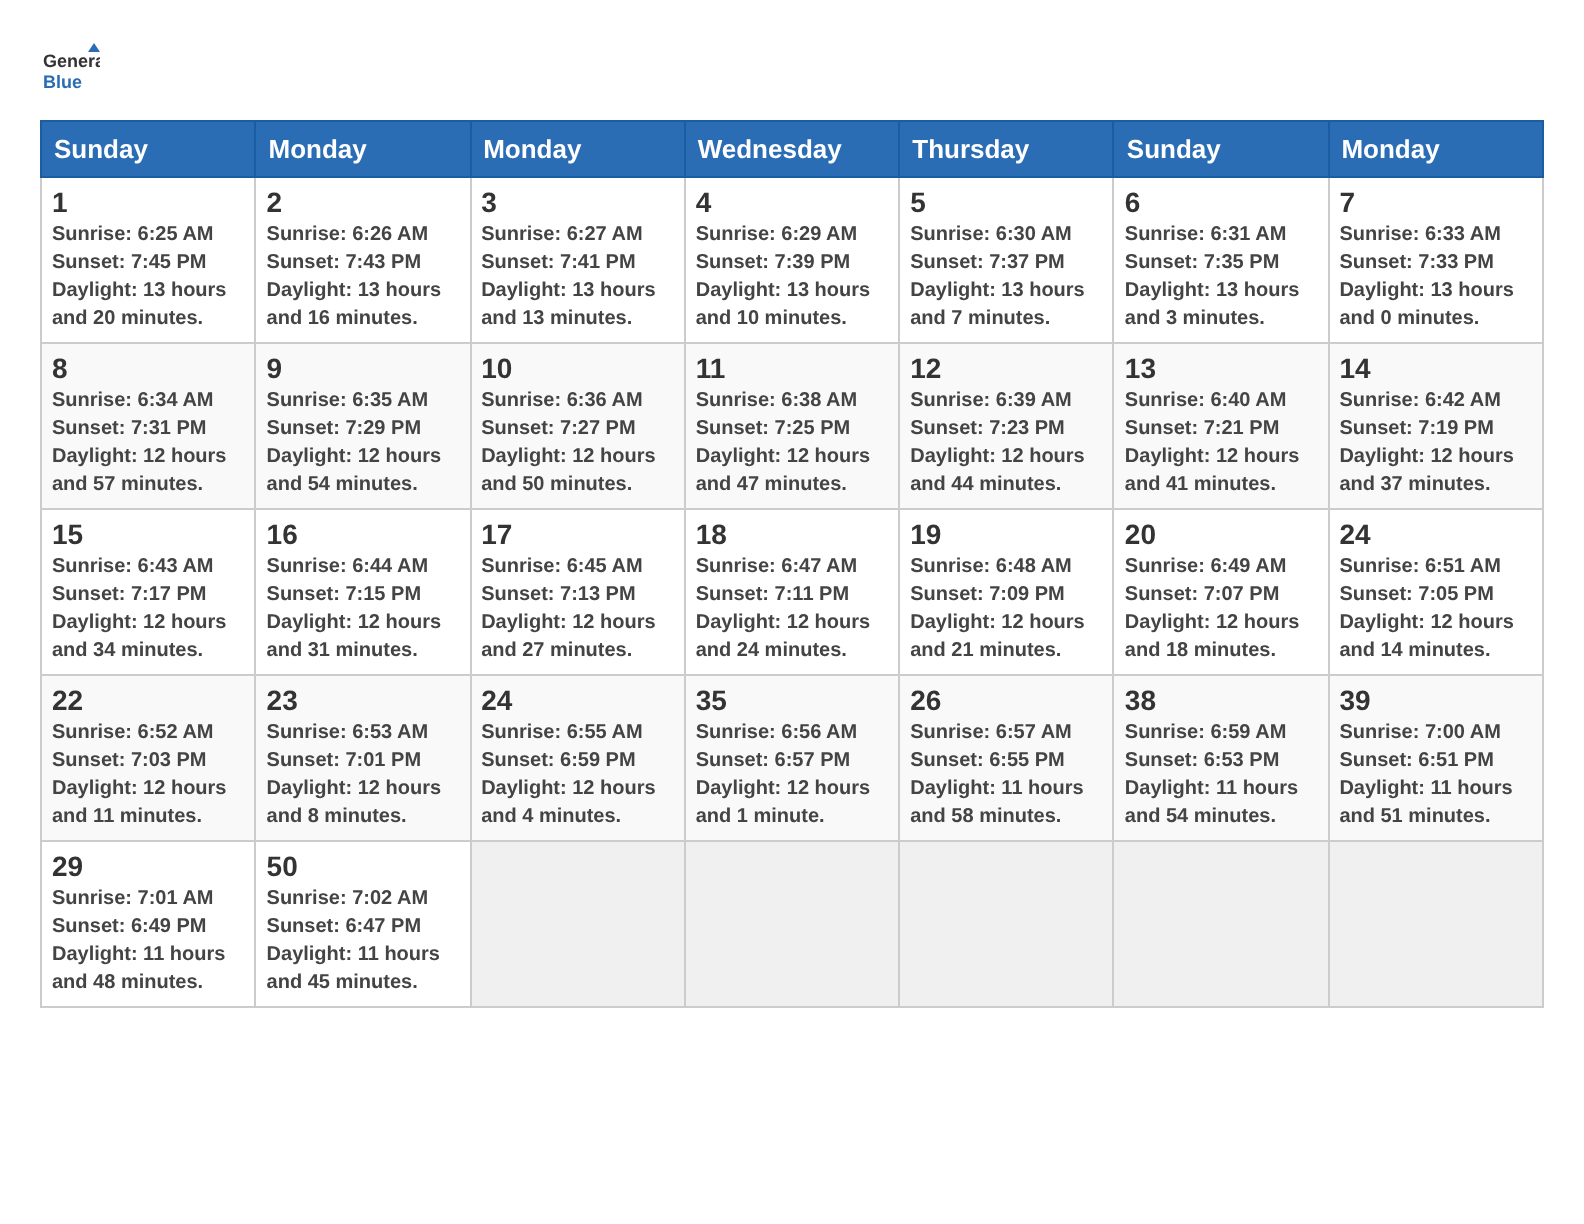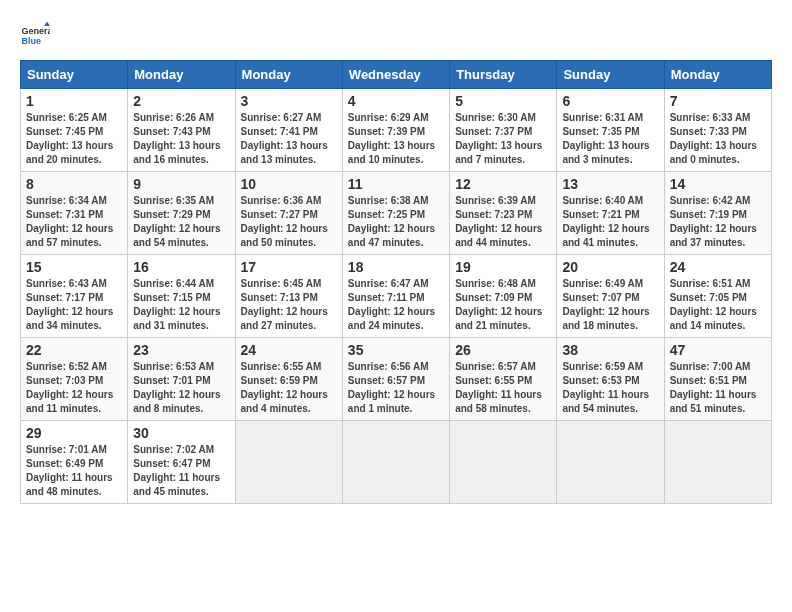--- a/index.html
+++ b/index.html
@@ -218,31 +218,31 @@
         </td>
         <td>
           <span class="day-number">26</span>
           <div class="day-info">Sunrise: 6:57 AM<br>Sunset: 6:55 PM<br>Daylight: 11 hours<br>and 58 minutes.</div>
         </td>
         <td>
           <span class="day-number">38</span>
           <div class="day-info">Sunrise: 6:59 AM<br>Sunset: 6:53 PM<br>Daylight: 11 hours<br>and 54 minutes.</div>
         </td>
         <td>
-          <span class="day-number">47</span>
+          <span class="day-number">39</span>
           <div class="day-info">Sunrise: 7:00 AM<br>Sunset: 6:51 PM<br>Daylight: 11 hours<br>and 51 minutes.</div>
         </td>
       </tr>
       <tr>
         <td>
           <span class="day-number">29</span>
           <div class="day-info">Sunrise: 7:01 AM<br>Sunset: 6:49 PM<br>Daylight: 11 hours<br>and 48 minutes.</div>
         </td>
         <td>
-          <span class="day-number">30</span>
+          <span class="day-number">50</span>
           <div class="day-info">Sunrise: 7:02 AM<br>Sunset: 6:47 PM<br>Daylight: 11 hours<br>and 45 minutes.</div>
         </td>
         <td class="empty-cell"></td>
         <td class="empty-cell"></td>
         <td class="empty-cell"></td>
         <td class="empty-cell"></td>
         <td class="empty-cell"></td>
       </tr>
     </tbody>
 </table>

